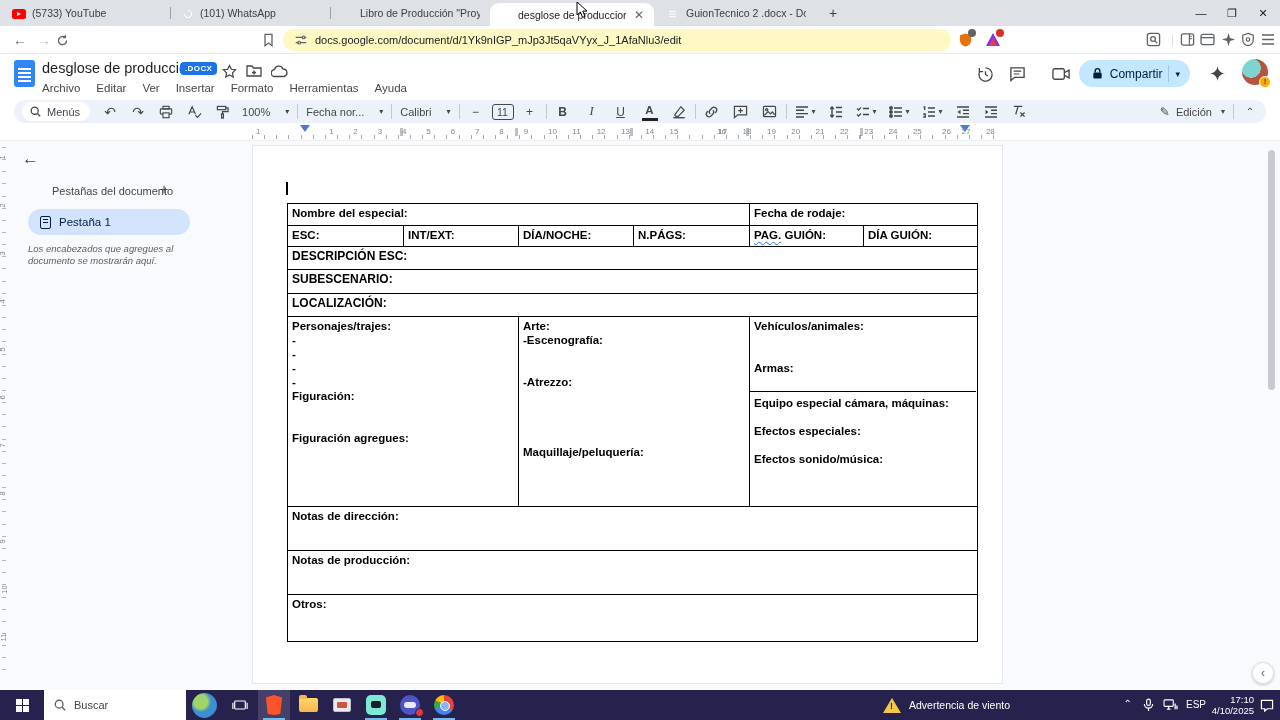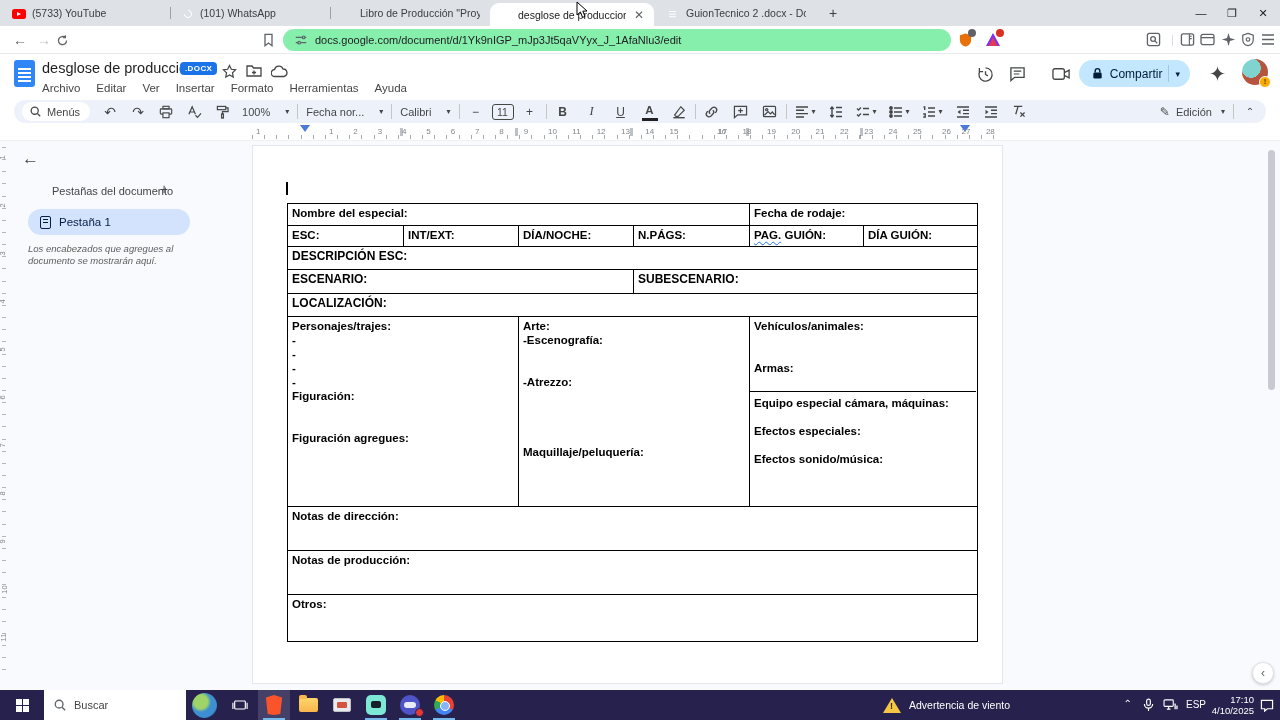--- a/index.html
+++ b/index.html
@@ -25,21 +25,21 @@
   .gdoc:after{content:"";position:absolute;left:2px;top:4px;width:7px;height:1.4px;background:#fff;box-shadow:0 2.6px 0 #fff,0 5.2px 0 #fff}
   .tabclose{font-size:12px;color:#5f6368;margin-left:auto;padding:0 2px;cursor:default}
   .newtab{position:absolute;top:5px;font-size:14px;color:#3c4043;width:18px;text-align:center}
   .winctl{position:absolute;top:0;height:26px;width:34px;display:flex;align-items:center;justify-content:center;color:#202124;font-size:11px}
   .cursor-arrow{position:absolute;z-index:99}
 
   
   .addressbar{position:absolute;left:0;top:26px;width:1280px;height:28px;background:#fff;border-bottom:1px solid #e8eaed}
   .navic{color:#5f6368;font-size:14px;width:24px;text-align:center}
   .navic.dim{color:#bdc1c6}
-  .urlpill{position:absolute;left:283px;top:3px;width:668px;height:22px;background:#86efac;border-radius:12px;display:flex;align-items:center;gap:8px;padding:0 12px;font-size:11px;color:#202124}
+  .urlpill{position:absolute;left:283px;top:3px;width:668px;height:22px;background:#fef9c3;border-radius:12px;display:flex;align-items:center;gap:8px;padding:0 12px;font-size:11px;color:#202124}
   .extbadge{position:absolute;right:-3px;top:-3px;min-width:8px;height:8px;border-radius:4px;background:#d93025}
   .extbadge.dark{background:#5f6368}
 
   
   .docshead{position:absolute;left:0;top:54px;width:1280px;height:43px;background:#fff}
   .doclogo{position:absolute;left:14px;top:6px;width:21px;height:27px;background:#3086f6;border-radius:3px}
   .doclogo:after{content:"";position:absolute;left:4px;top:8px;width:13px;height:2px;background:#fff;box-shadow:0 4px 0 #fff,0 8px 0 #fff,0 12px 0 #fff}
   .doctitle{position:absolute;left:42px;top:6px;font-size:14.5px;color:#1f1f1f}
   .docxbadge{position:absolute;top:8px;background:#1a73e8;color:#fff;font-size:8px;font-weight:bold;letter-spacing:.4px;padding:2px 5px;border-radius:4px}
   .hdico{color:#444746;width:22px;height:22px;display:flex;align-items:center;justify-content:center}
@@ -531,21 +531,20 @@
         <div class="tcell" style="flex:0 0 116px">N.PÁGS:</div>
         <div class="tcell" style="flex:0 0 114px"><span class="squig">PAG.</span><span> GUIÓN:</span></div>
         <div class="tcell" style="flex:1">DÍA GUIÓN:</div>
       </div>
 
       <div class="trow" style="height:23px">
         <div class="tcell" style="flex:1;font-size:12px">DESCRIPCIÓN ESC:</div>
       </div>
 
       <div class="trow" style="height:24px">
-        <div class="tcell" style="flex:0 0 345px;font-size:12px">ESCENARIO:</div>
         <div class="tcell" style="flex:1;font-size:12px">SUBESCENARIO:</div>
       </div>
 
       <div class="trow" style="height:23px">
         <div class="tcell" style="flex:1;font-size:12px">LOCALIZACIÓN:</div>
       </div>
 
       <div class="trow" style="height:190px">
         <div class="tcell preline" style="flex:0 0 230px">Personajes/trajes:
 -

